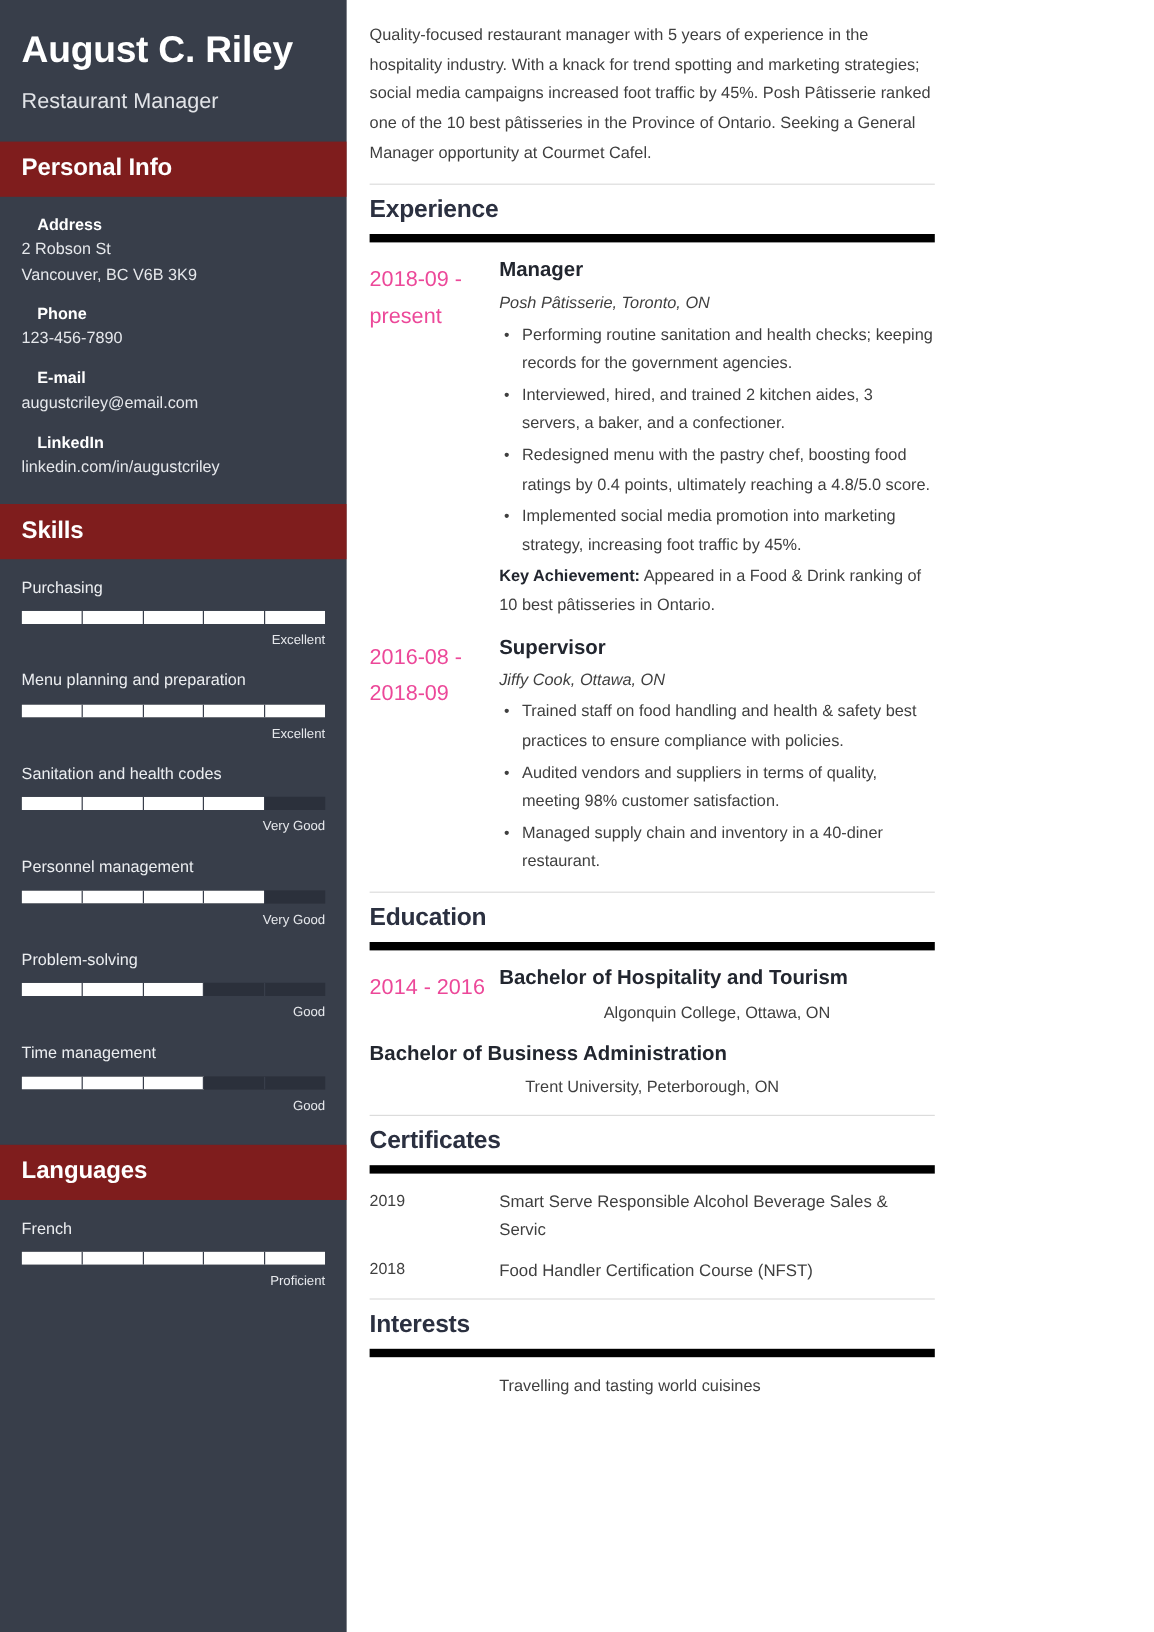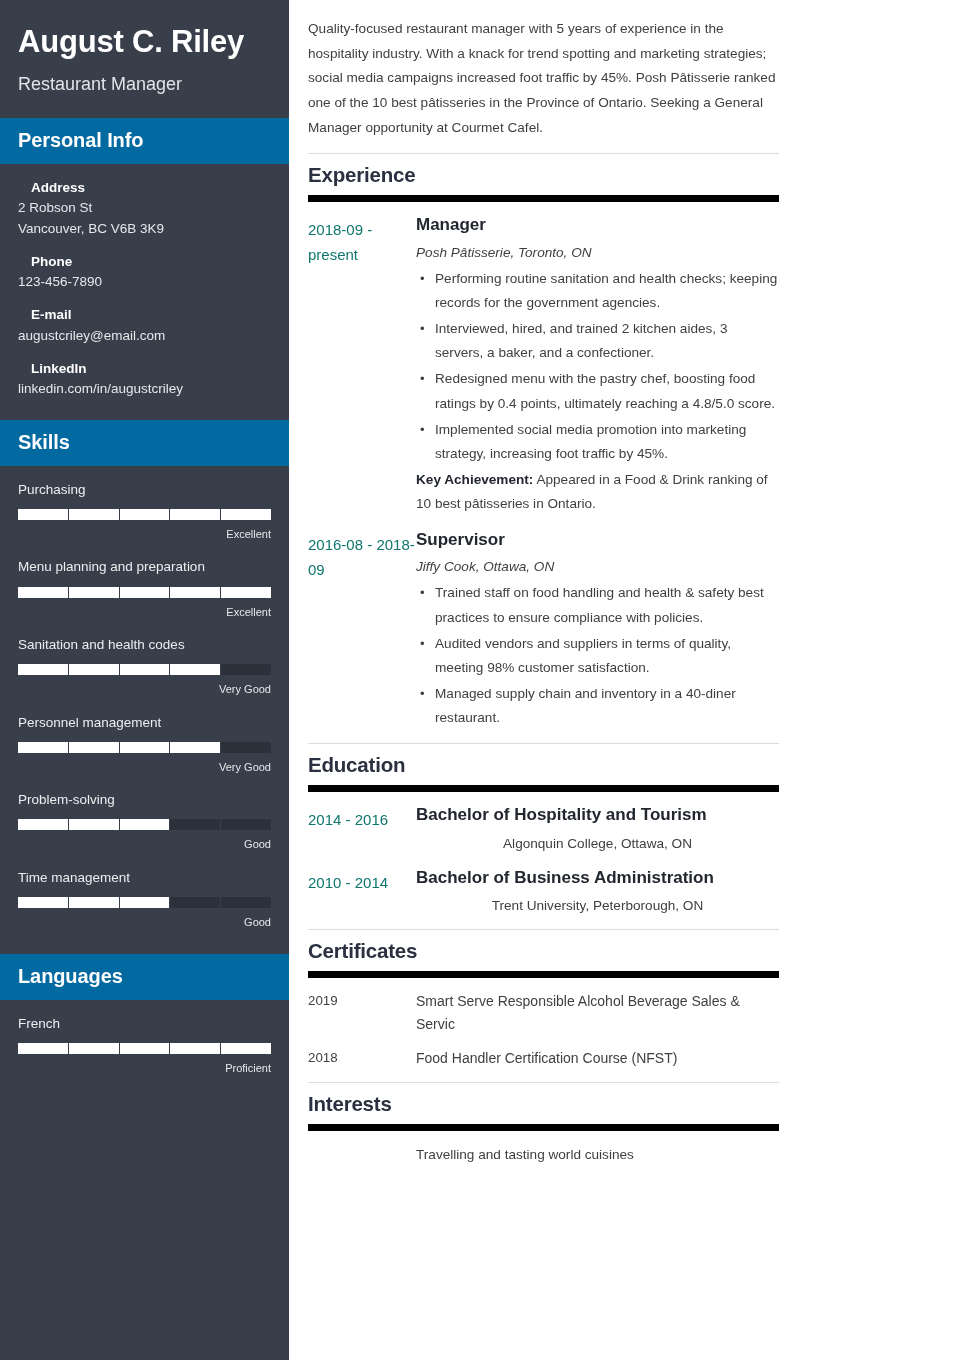--- a/index.html
+++ b/index.html
@@ -40,21 +40,21 @@
     color: #ffffff;
     margin: 0;
   }
   .sb-title {
     font-size: 18px;
     line-height: 1.3;
     color: #e2e4e8;
     margin-top: 11px;
   }
   .sb-section-head {
-    background: #0369a1;
+    background: #7f1d1d;
     padding: 11px 18px 12px 18px;
     font-size: 20px;
     font-weight: bold;
     color: #ffffff;
     letter-spacing: -0.1px;
   }
   .sb-body {
     padding: 14px 18px 8px 18px;
   }
   .info-row {
@@ -145,23 +145,23 @@
     padding: 9px 0 8px 0;
     letter-spacing: -0.2px;
   }
   .entry {
     display: flex;
     padding-top: 12px;
   }
   .entry-date {
     width: 108px;
     min-width: 108px;
-    font-size: 15px;
+    font-size: 18px;
     line-height: 1.72;
-    color: #0f766e;
+    color: #ec4899;
     padding-top: 3px;
   }
   .entry-body {
     flex: 1 1 auto;
   }
   .entry-role {
     font-size: 17px;
     font-weight: bold;
     color: #22262f;
     line-height: 1.35;
@@ -422,21 +422,20 @@
 
       <div class="entry">
         <div class="entry-date">2014 - 2016</div>
         <div class="entry-body">
           <div class="entry-role">Bachelor of Hospitality and Tourism</div>
           <div class="entry-org plain">Algonquin College, Ottawa, ON</div>
         </div>
       </div>
 
       <div class="entry">
-        <div class="entry-date">2010 - 2014</div>
         <div class="entry-body">
           <div class="entry-role">Bachelor of Business Administration</div>
           <div class="entry-org plain">Trent University, Peterborough, ON</div>
         </div>
       </div>
     </section>
 
     <section class="sec">
       <div class="sec-title">Certificates</div>
       <div class="cert-row">

